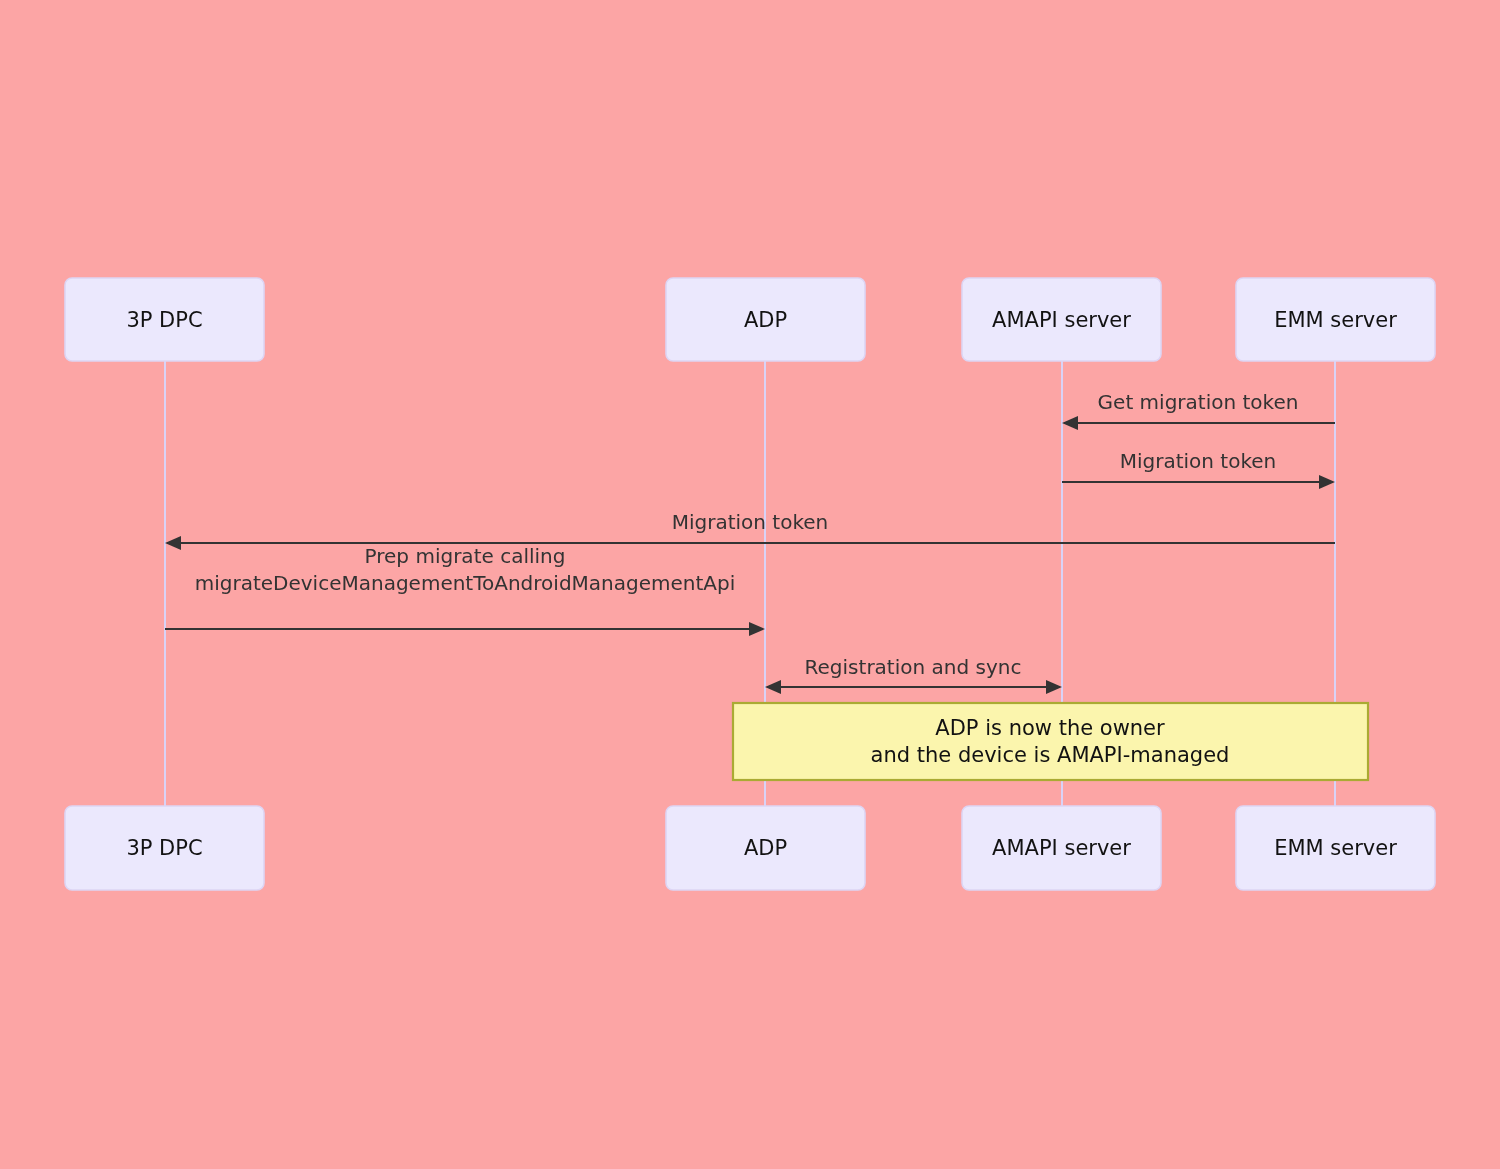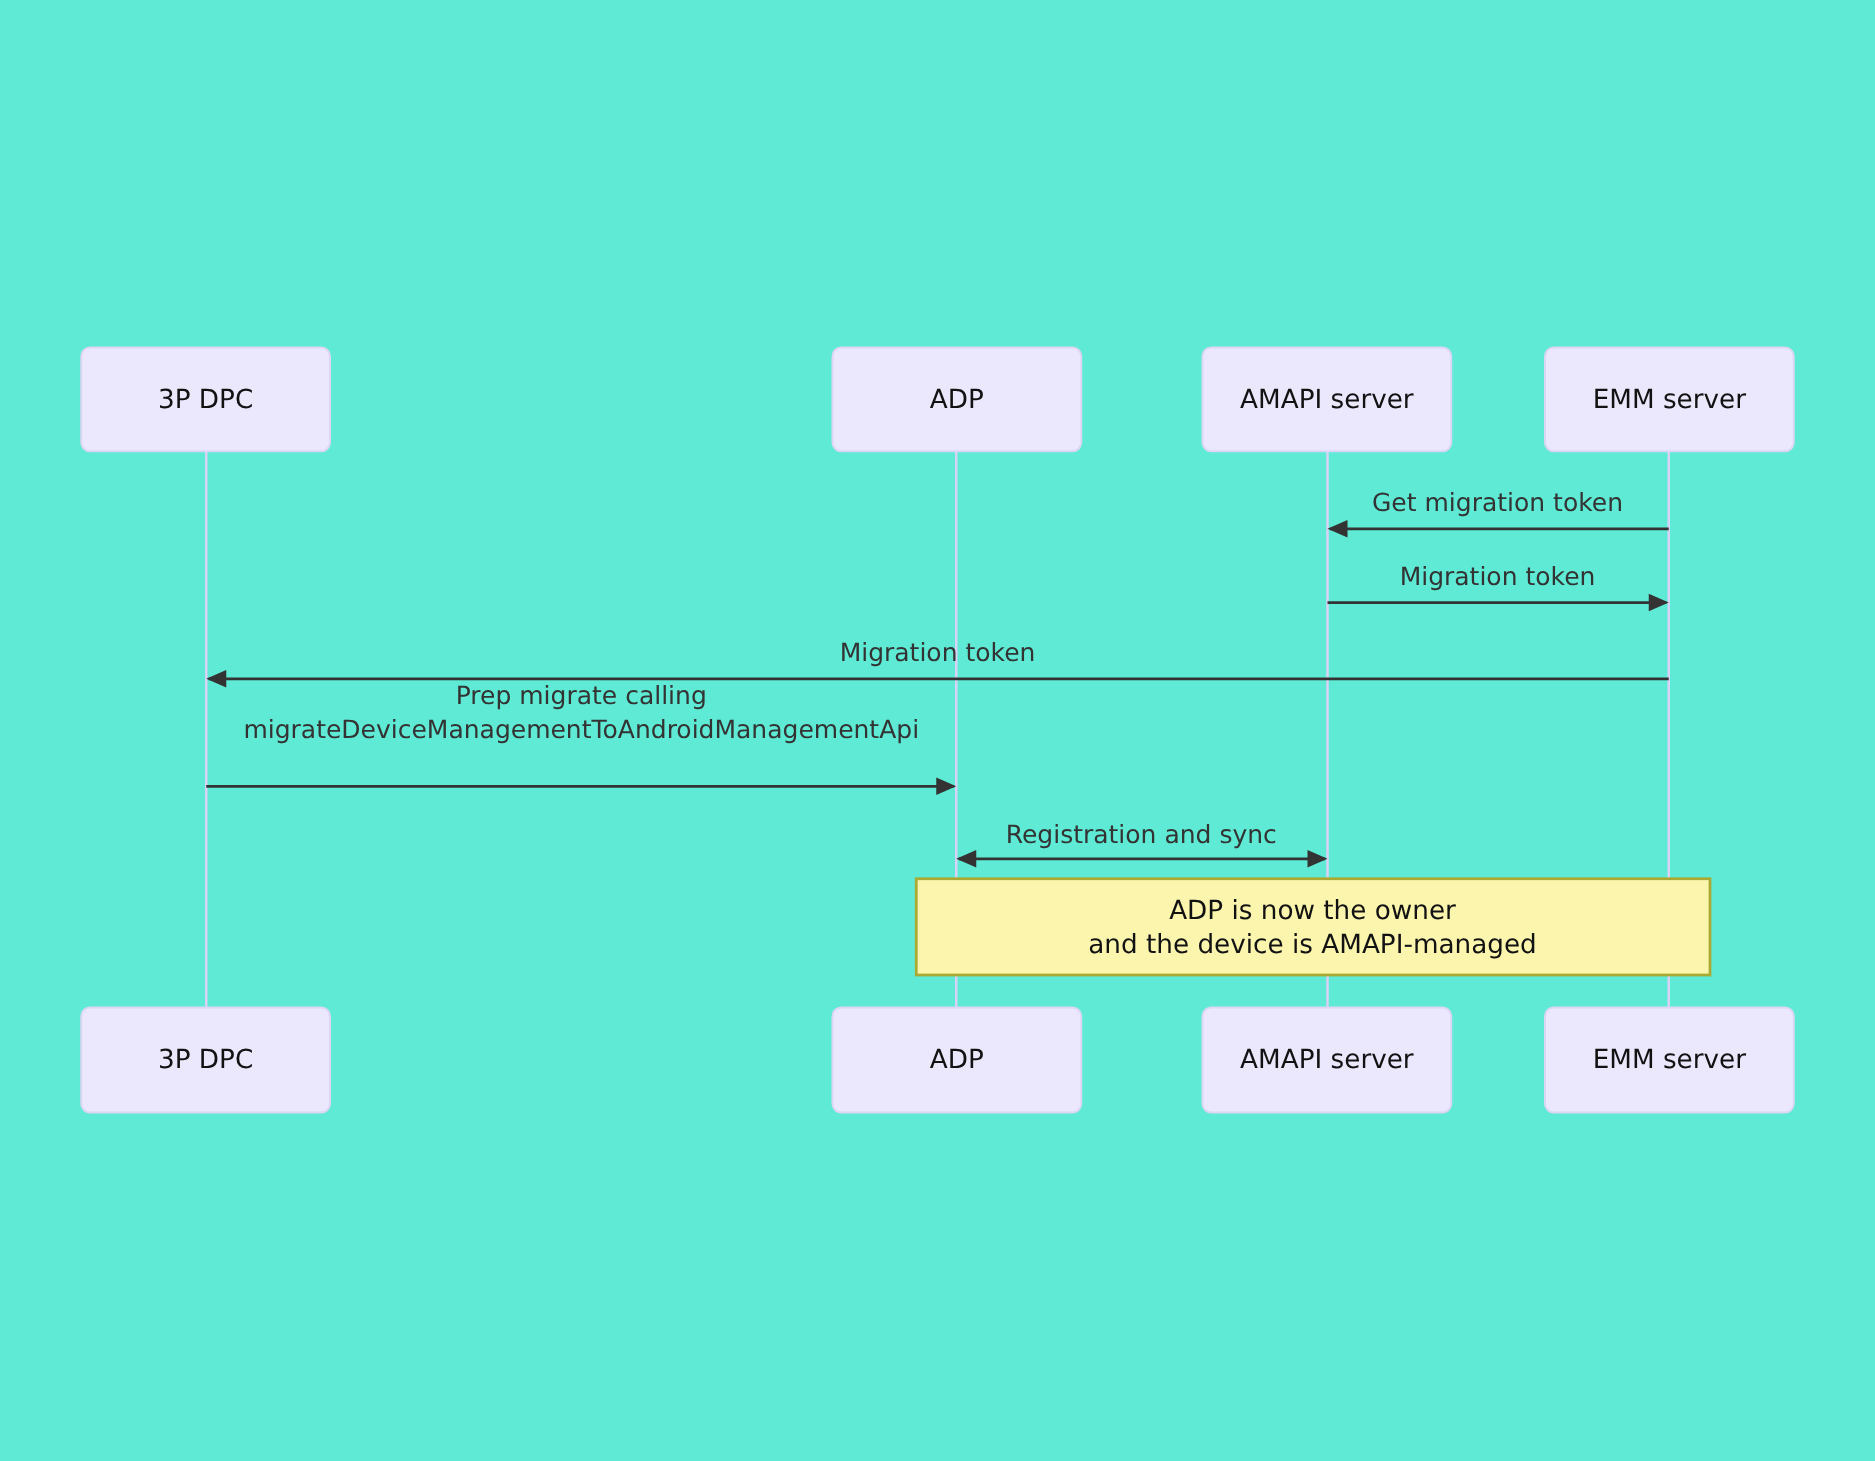--- a/index.html
+++ b/index.html
@@ -7,21 +7,21 @@
     padding: 0;
     background: #ffffff;
   }
   body {
     font-family: "DejaVu Sans", "Liberation Sans", sans-serif;
   }
   #diagram-root {
     position: relative;
     width: 1500px;
     height: 1169px;
-    background: #5eead4;
+    background: #fca5a5;
     overflow: hidden;
   }
   #seq-svg {
     position: absolute;
     left: 0;
     top: 0;
     width: 1500px;
     height: 1169px;
     display: block;
   }

